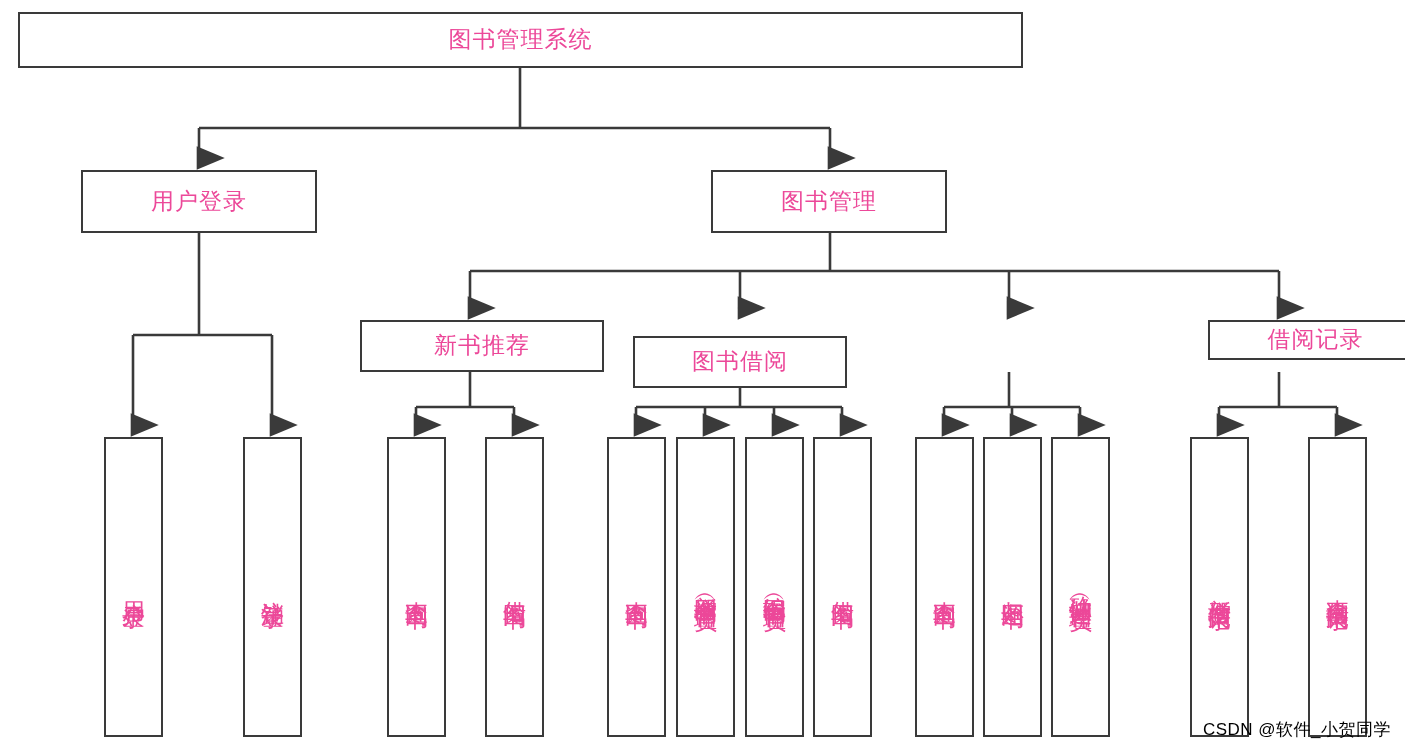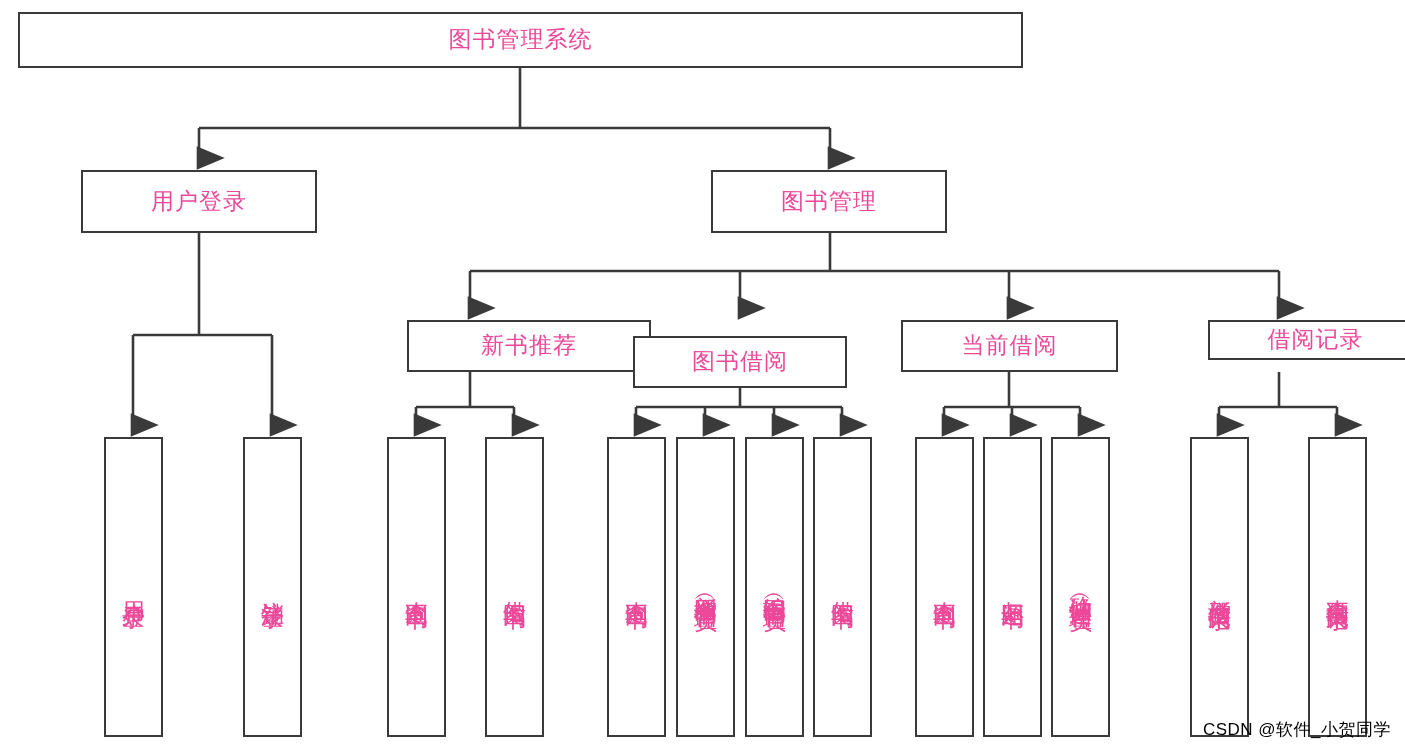--- a/index.html
+++ b/index.html
@@ -127,28 +127,25 @@
     <span>图书管理系统</span>
   </div>
 
   <div class="node h" style="left:81px;top:170px;width:236px;height:63px;">
     <span>用户登录</span>
   </div>
   <div class="node h" style="left:711px;top:170px;width:236px;height:63px;">
     <span>图书管理</span>
   </div>
 
-  <div class="node h" style="left:360px;top:320px;width:244px;height:52px;margin-left:47px;">
+  <div class="node h" style="left:360px;top:320px;width:244px;height:52px;">
     <span>新书推荐</span>
   </div>
   <div class="node h" style="left:633px;top:336px;width:214px;height:52px;">
     <span>图书借阅</span>
-  </div>
-  <div class="node h" style="left:901px;top:320px;width:217px;height:52px;">
-    <span>当前借阅</span>
   </div>
   <div class="node h" style="left:1208px;top:320px;width:215px;height:40px;">
     <span>借阅记录</span>
   </div>
 
   <div class="node v" style="left:104px;top:437px;width:59px;height:300px;">
     <span class="vtext">用户登录</span>
   </div>
   <div class="node v" style="left:243px;top:437px;width:59px;height:300px;">
     <span class="vtext">注销登录</span>

